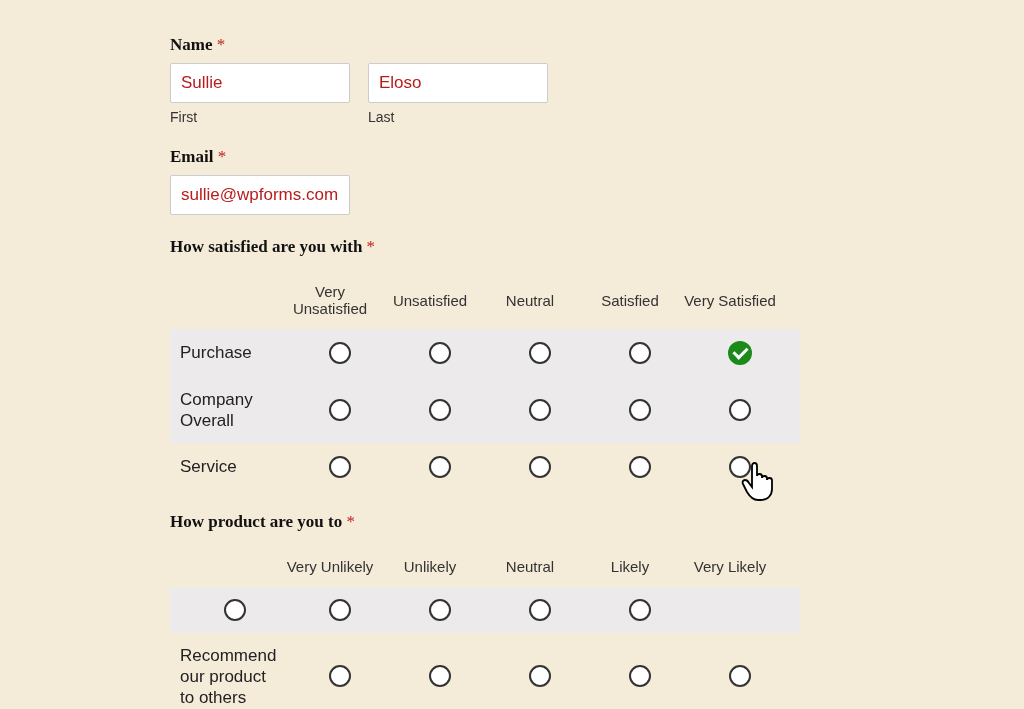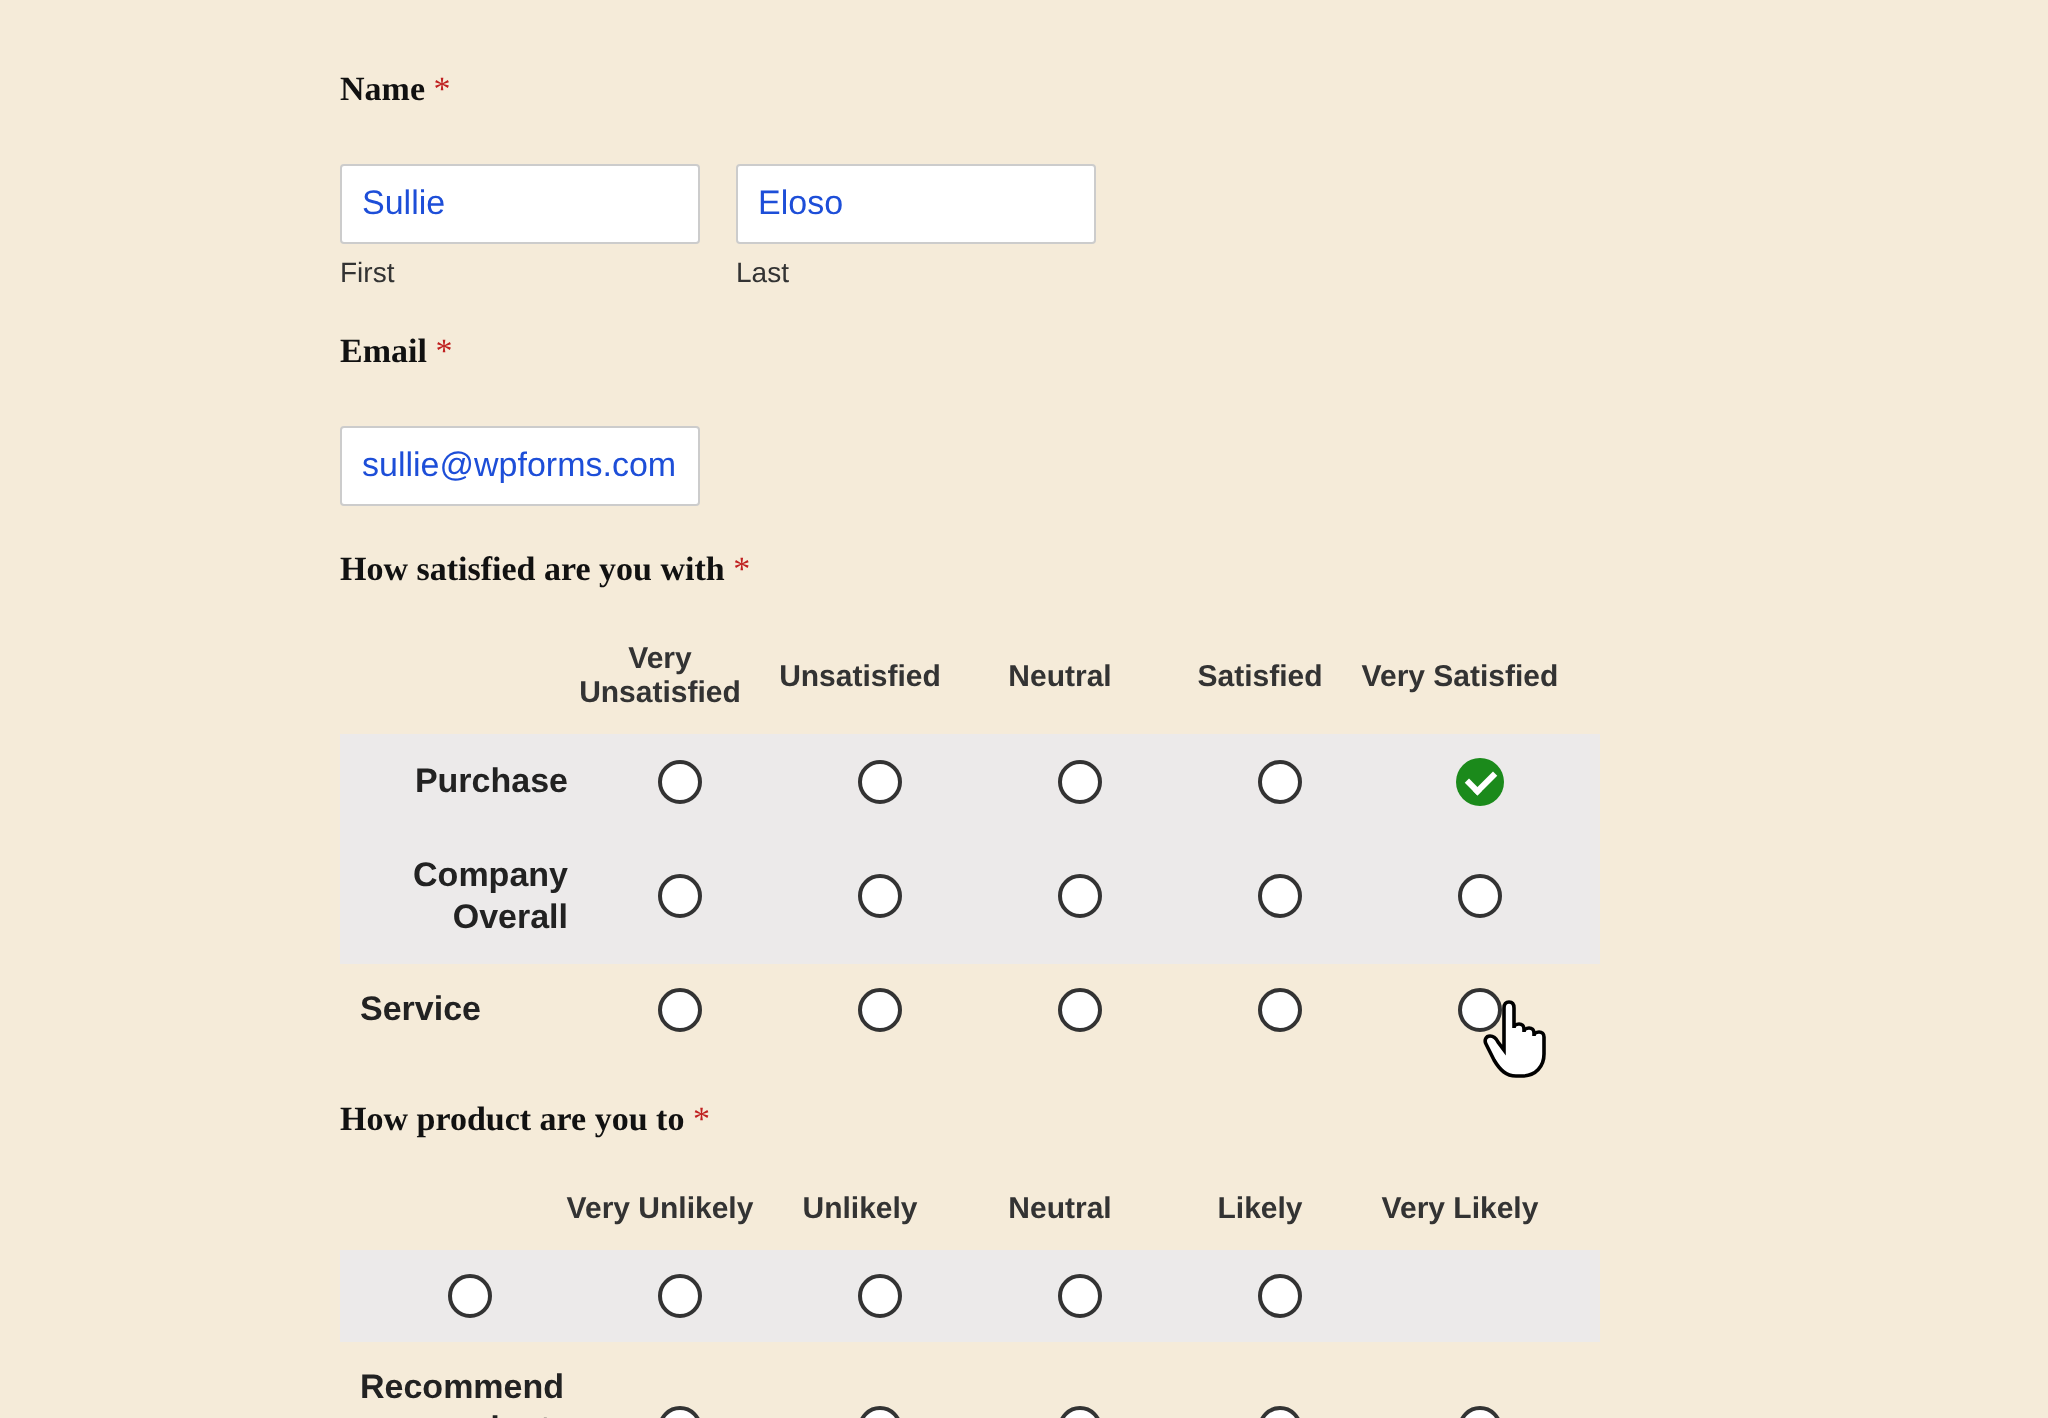--- a/index.html
+++ b/index.html
@@ -38,42 +38,40 @@
       display: flex;
       flex-direction: column;
     }
     input[type="text"] {
       width: 180px;
       height: 40px;
       border: 1px solid #ccc;
       background: #fff;
       font-size: 17px;
       padding: 0 10px;
-      color: #1d4ed8;
+      color: #b91c1c;
       outline: none;
       border-radius: 2px;
-      margin-top: 19px;
     }
     .email-input {
       width: 377px;
     }
     .sublabel {
       font-family: Liberation Sans, sans-serif;
       font-size: 14px;
       color: #333;
       margin-top: 6px;
     }
     .section {
       margin-bottom: 22px;
     }
     
     .likert {
       width: 630px;
       margin-top: 18px;
-      font-weight: bold;
     }
     .likert-header {
       display: grid;
       grid-template-columns: 110px repeat(5, 100px);
       align-items: center;
       padding: 8px 0 12px;
     }
     .likert-header .col-h {
       text-align: center;
       font-size: 15px;
@@ -81,21 +79,20 @@
     }
     .likert-row {
       display: grid;
       grid-template-columns: 110px repeat(5, 100px);
       align-items: center;
       padding: 12px 0 12px 10px;
       min-height: 46px;
     }
     .likert-row.odd {
       background: #eceaea;
-      text-align: right;
     }
     .likert-row.even {
       background: #f5ebd9;
     }
     .row-label {
       font-size: 17px;
       color: #222;
       line-height: 1.25;
       padding-right: 6px;
     }

